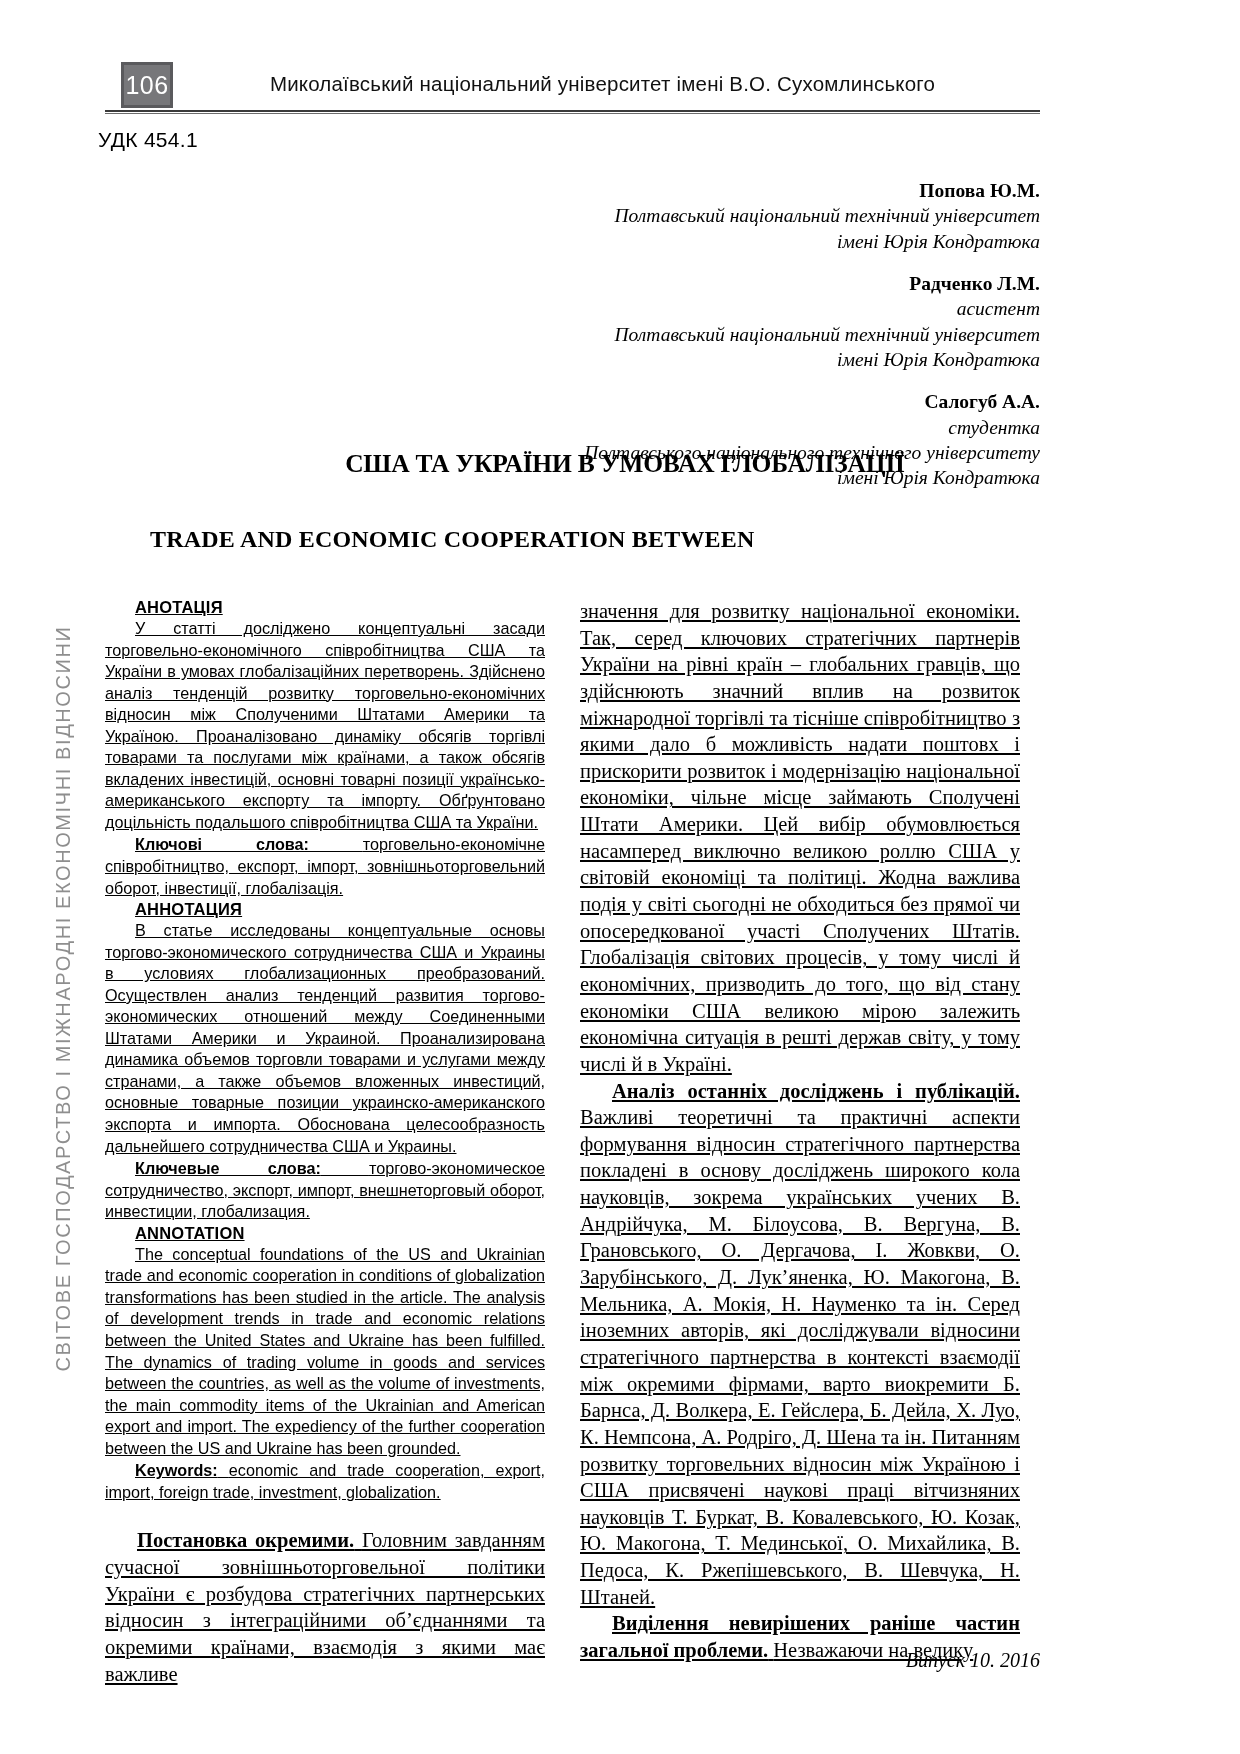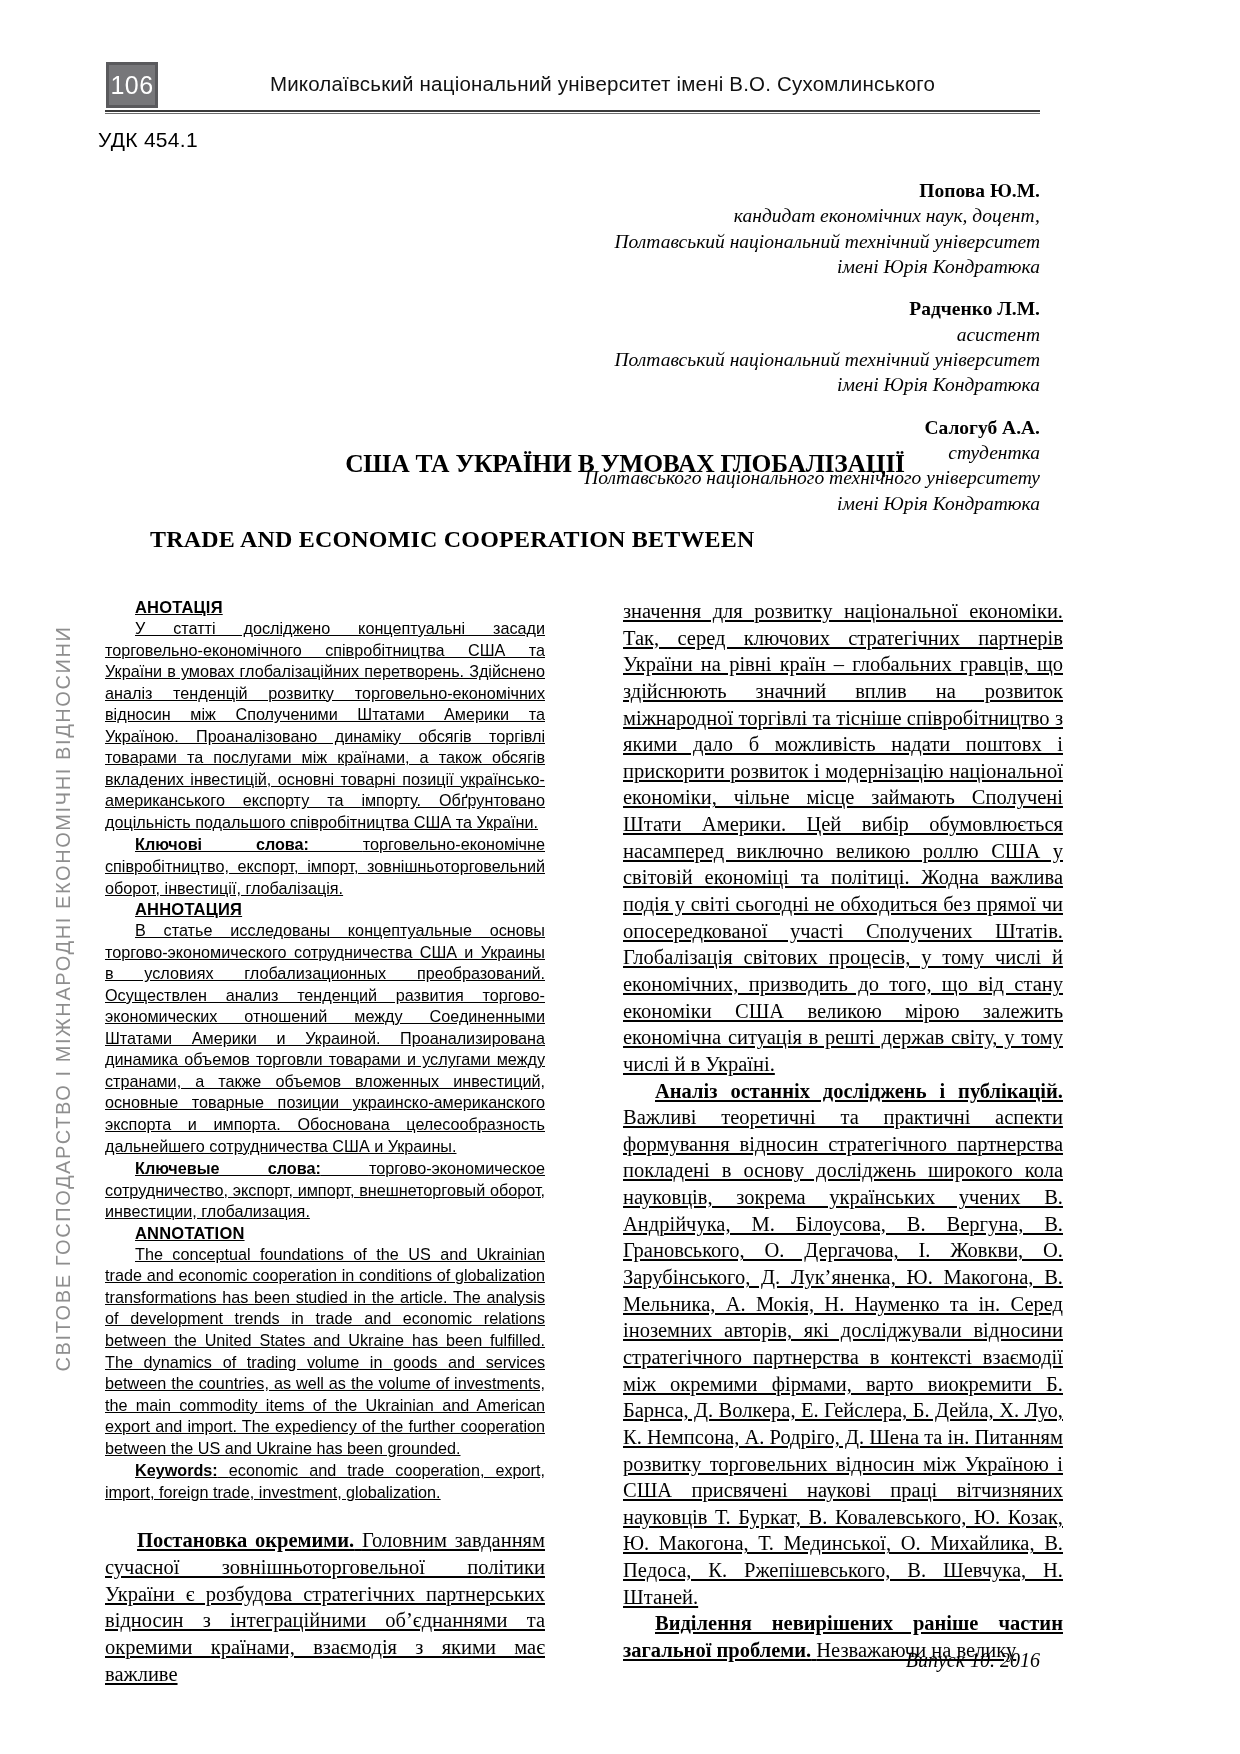--- a/index.html
+++ b/index.html
@@ -23,21 +23,21 @@
   
   .header {
     position: absolute;
     left: 105px;
     top: 62px;
     width: 935px;
     height: 50px;
   }
   .page-number-box {
     position: absolute;
-    left: 1px;
+    left: 16px;
     top: 0;
     width: 52px;
     height: 46px;
     background: #77777a;
     border: 3px solid #5a5a5d;
     box-sizing: border-box;
     color: #ffffff;
     font-size: 25px;
     line-height: 40px;
     text-align: center;
@@ -123,21 +123,21 @@
     width: 935px;
     height: 860px;
   }
   .col {
     position: absolute;
     top: 0;
     width: 440px;
     text-decoration: underline;
   }
   .col-left  { left: 0; }
-  .col-right { left: 518px; }
+  .col-right { left: 475px; }
 
   .abs-head {
     font-family: "Liberation Sans", sans-serif;
     font-weight: bold;
     font-size: 16.5px;
     margin: 0 0 1px 30px;
     letter-spacing: 0.2px;
   }
   .abs-p {
     font-family: "Liberation Sans", sans-serif;
@@ -195,21 +195,20 @@
     <div class="page-number-box">106</div>
     <div class="header-title">Миколаївський національний університет імені В.О. Сухомлинського</div>
     <div class="header-rule"></div>
   </div>
 
   <div class="udc">УДК 454.1</div>
 
   <div class="authors">
     <div class="author-block">
       <div class="author-name">Попова Ю.М.</div>
-      <div class="author-meta">кандидат економічних наук, доцент,</div>
       <div class="author-meta">Полтавський національний технічний університет</div>
       <div class="author-meta">імені Юрія Кондратюка</div>
     </div>
     <div class="author-block">
       <div class="author-name">Радченко Л.М.</div>
       <div class="author-meta">асистент</div>
       <div class="author-meta">Полтавський національний технічний університет</div>
       <div class="author-meta">імені Юрія Кондратюка</div>
     </div>
     <div class="author-block">

